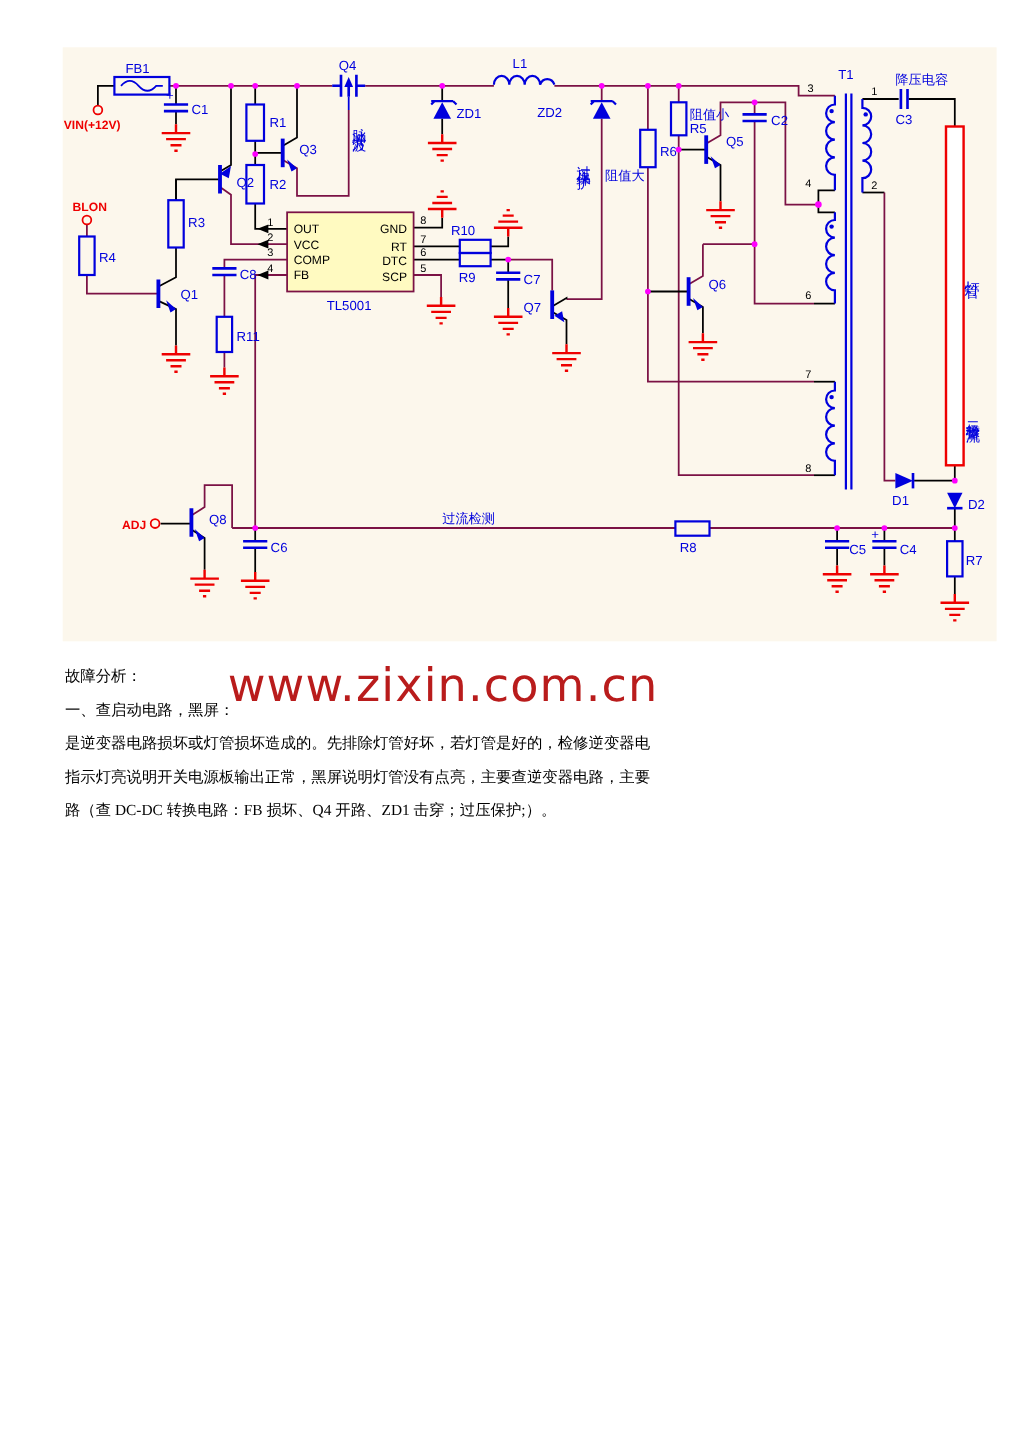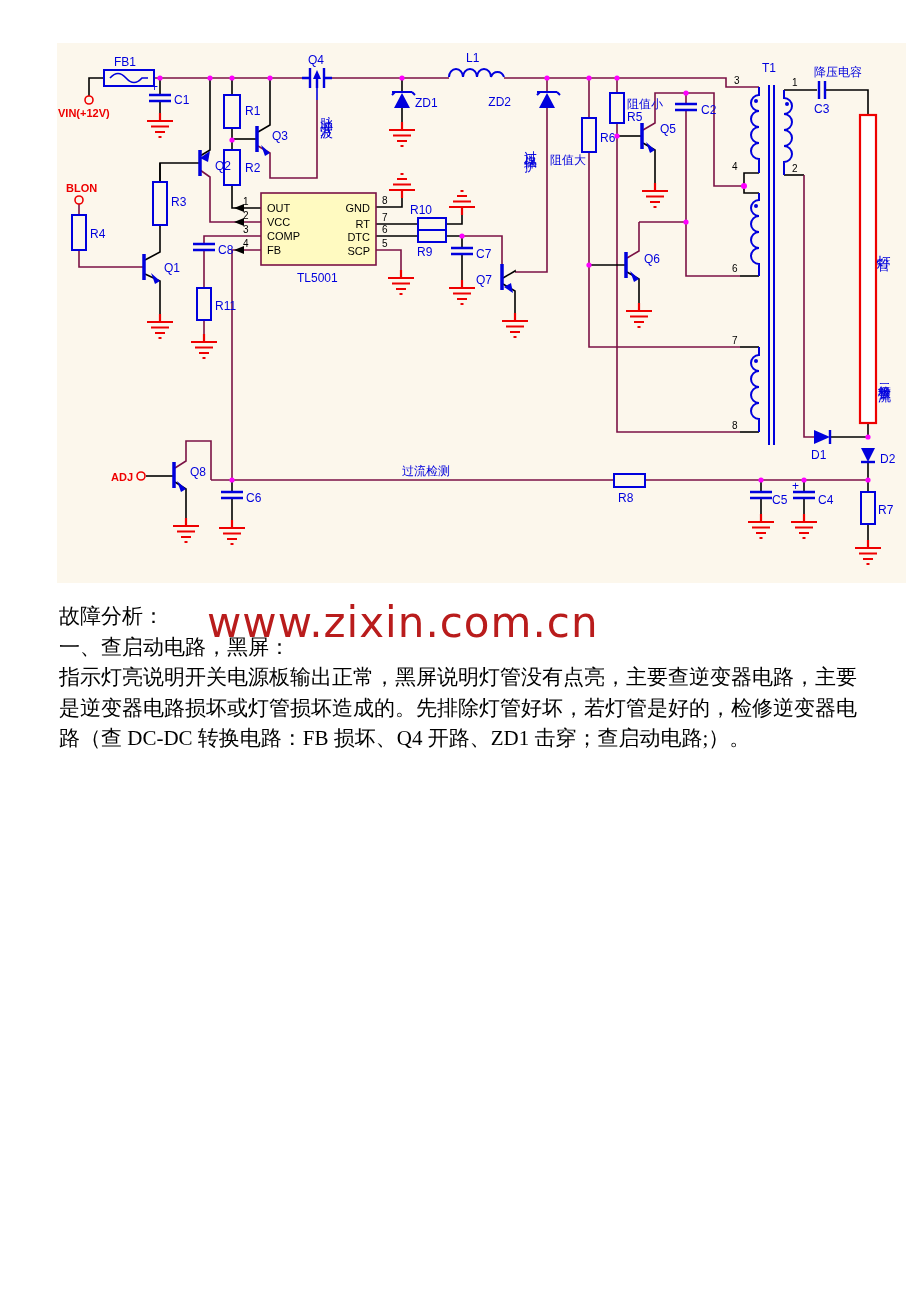--- a/index.html
+++ b/index.html
@@ -3,21 +3,21 @@
 <meta charset="utf-8">
 <style>
   html,body{margin:0;padding:0;background:#fff;}
   #page{position:relative;width:920px;height:1302px;background:#ffffff;overflow:hidden;
         font-family:"Liberation Sans",sans-serif;margin-left:14px;}
   #schem{position:absolute;left:0;top:0;}
   .vtext{position:absolute;writing-mode:vertical-rl;text-orientation:upright;
          color:#0000dd;font-size:13px;letter-spacing:3px;line-height:1;
          font-family:"Liberation Sans",sans-serif;}
   .article{position:absolute;left:45px;top:601px;width:840px;z-index:2;
-           font-family:"Liberation Serif",serif;font-size:21px;color:#000;}
+           font-family:"Liberation Serif",serif;font-size:14px;color:#000;}
   .article div{height:30.5px;line-height:30.5px;white-space:nowrap;}
   .item4{margin-top:56px;}
   #watermark{position:absolute;left:193px;top:598px;z-index:1;color:#b91c1c;
              font-size:42px;letter-spacing:1px;font-family:"DejaVu Sans",sans-serif;
              white-space:nowrap;}
   svg text{font-family:"Liberation Sans",sans-serif;}
   .clbl{fill:#0000dd;font-size:12px;}
   .pnum{fill:#000;font-size:10px;}
   .icpin{fill:#000;font-size:11px;font-family:"Liberation Mono",monospace;}
   .term{fill:#ee0000;font-size:11px;font-weight:bold;}
@@ -408,17 +408,17 @@
     <div class="vtext" style="left:510px;top:140px">过压保护</div>
     <div class="vtext" style="left:863px;top:244px;font-size:14px">灯管</div>
     <div class="vtext" style="left:864px;top:374px;letter-spacing:1px">二极管整流</div>
   </div>
 
   <div id="watermark">www.zixin.com.cn</div>
 
   <div class="article">
     <div>故障分析：</div>
     <div>一、查启动电路，黑屏：</div>
+    <div>是逆变器电路损坏或灯管损坏造成的。先排除灯管好坏，若灯管是好的，检修逆变器电</div>
     <div>指示灯亮说明开关电源板输出正常，黑屏说明灯管没有点亮，主要查逆变器电路，主要</div>
-    <div>是逆变器电路损坏或灯管损坏造成的。先排除灯管好坏，若灯管是好的，检修逆变器电</div>
-    <div>路（查 DC-DC 转换电路：FB 损坏、Q4 开路、ZD1 击穿；查启动电路;）。</div>
+    <div>路（查 DC-DC 转换电路：FB 损坏、Q4 开路、ZD1 击穿；过压保护;）。</div>
   </div>
 </div>
 
 </body></html>

